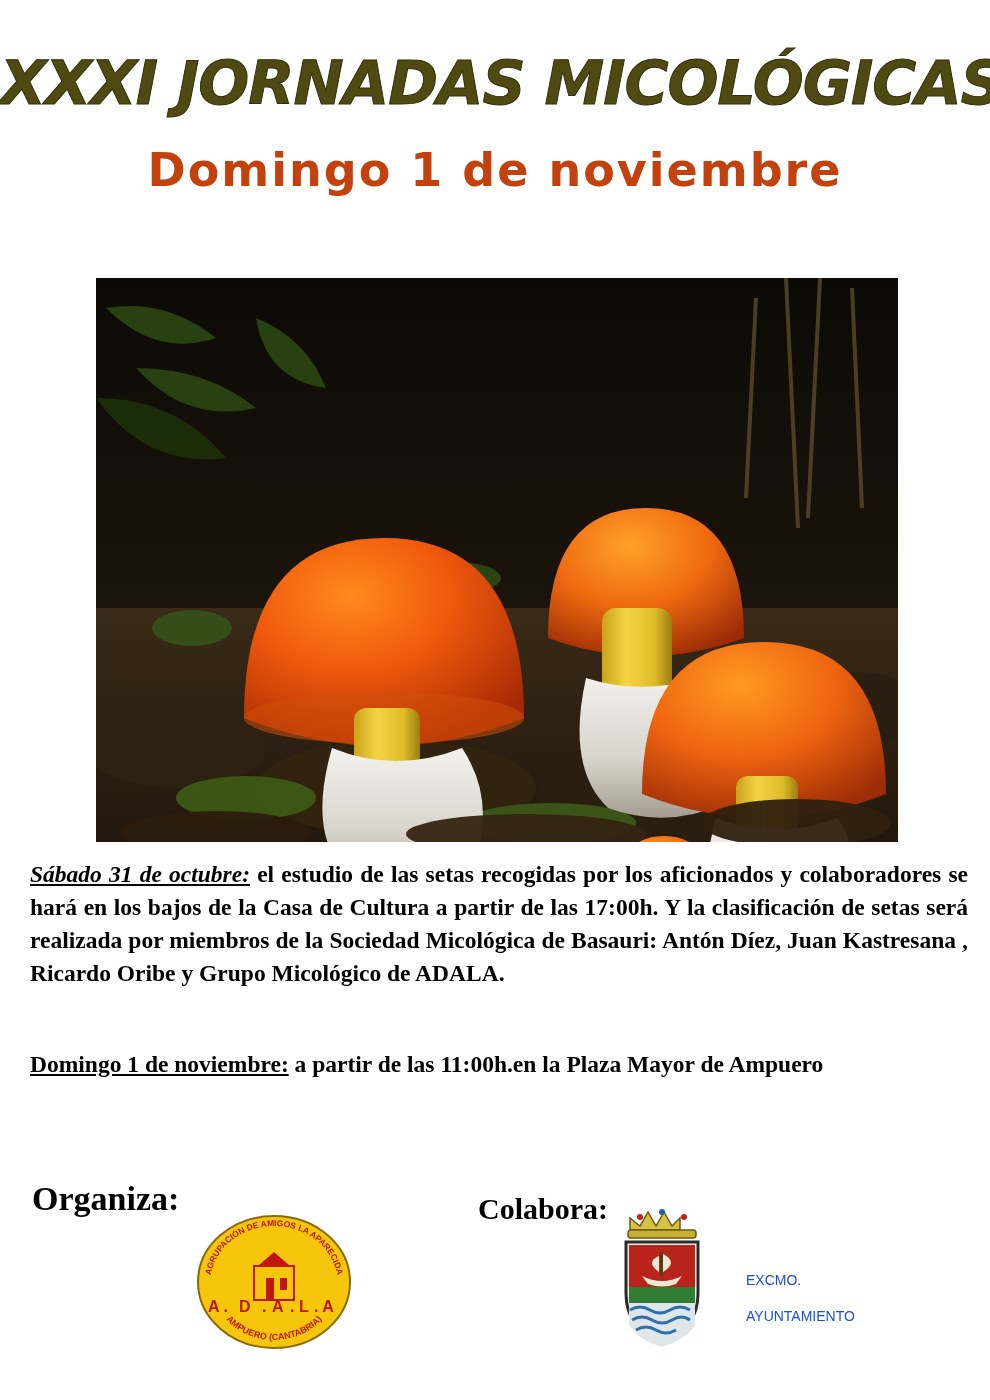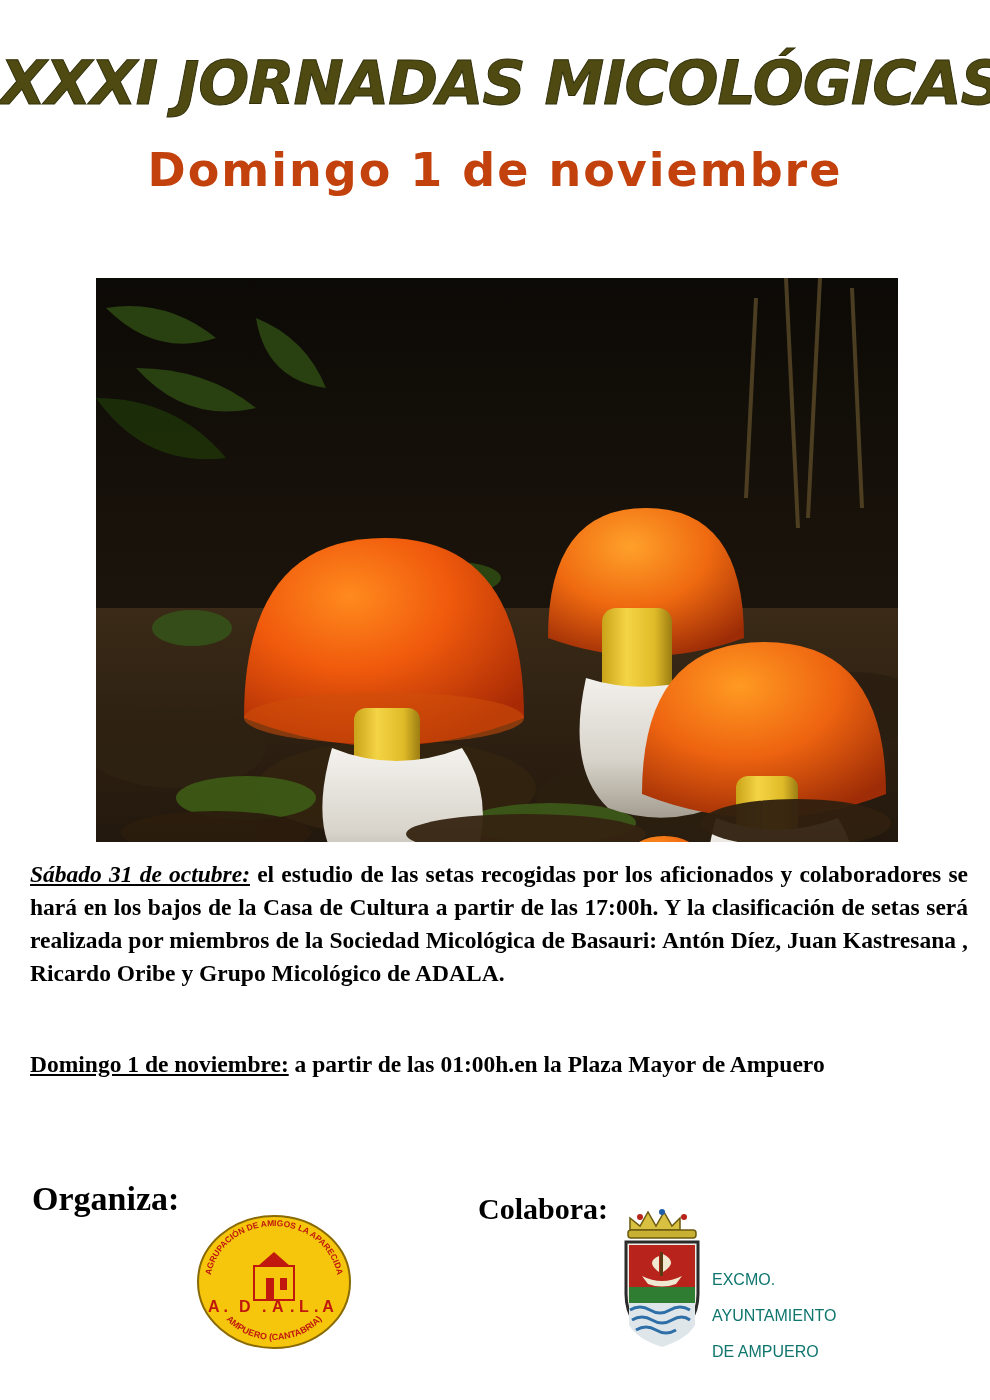--- a/index.html
+++ b/index.html
@@ -153,25 +153,25 @@
   .shield-logo {
     position: absolute;
     left: 612px;
     top: 1200px;
     width: 100px;
     height: 150px;
   }
 
   .ayto-text {
     position: absolute;
-    left: 712px;
+    left: 746px;
     top: 1262px;
     font-family: "Liberation Sans", sans-serif;
-    font-size: 16px;
-    color: #0f766e;
+    font-size: 14px;
+    color: #1d4ed8;
     line-height: 36px;
   }
 </style>
 </head>
 <body>
 
 <div class="poster">
 
   <div class="title-main">XXXI JORNADAS MICOLÓGICAS</div>
   <div class="title-sub">Domingo 1 de noviembre</div>
@@ -286,21 +286,21 @@
         <ellipse cx="430" cy="556" rx="120" ry="20" fill="#352411"></ellipse>
       </g>
     </svg>
   </div>
 
   <div class="body-text">
     <span class="lead">Sábado 31 de octubre:</span><span> el estudio de las setas recogidas por los aficionados y colaboradores se hará en los bajos de la Casa de Cultura a partir de las 17:00h. Y la clasificación de setas será realizada por miembros de la Sociedad Micológica de Basauri: Antón Díez, Juan Kastresana , Ricardo Oribe y Grupo Micológico de ADALA.</span>
   </div>
 
   <div class="para2">
-    <span class="lead-plain">Domingo 1 de noviembre:</span><span> a partir de las 01:00h.en la Plaza Mayor de Ampuero</span>
+    <span class="lead-plain">Domingo 1 de noviembre:</span><span> a partir de las 11:00h.en la Plaza Mayor de Ampuero</span>
   </div>
 
 
   <div class="organiza-label">Organiza:</div>
   <div class="colabora-label">Colabora:</div>
 
   <div class="adala-logo">
     <svg width="156" height="140" viewBox="0 0 156 140" xmlns="http://www.w3.org/2000/svg">
       <ellipse cx="78" cy="70" rx="76" ry="66" fill="#f5c60b" stroke="#8a6a04" stroke-width="2"></ellipse>
       <path id="arcTop" d="M14 72 a64 58 0 0 1 128 0" fill="none"></path>
@@ -357,16 +357,15 @@
       <g stroke="#2f6fa8" stroke-width="3" fill="none">
         <path d="M18 110 q10 -6 20 0 q10 6 20 0 q10 -6 20 0"></path>
         <path d="M20 120 q10 -6 20 0 q10 6 20 0 q10 -6 18 0"></path>
         <path d="M24 130 q10 -6 20 0 q10 6 20 0"></path>
       </g>
     </svg>
   </div>
 
   <div class="ayto-text">
     <div>EXCMO. AYUNTAMIENTO</div>
-    <div>DE AMPUERO</div>
   </div>
 
 </div>
 
 </body></html>

